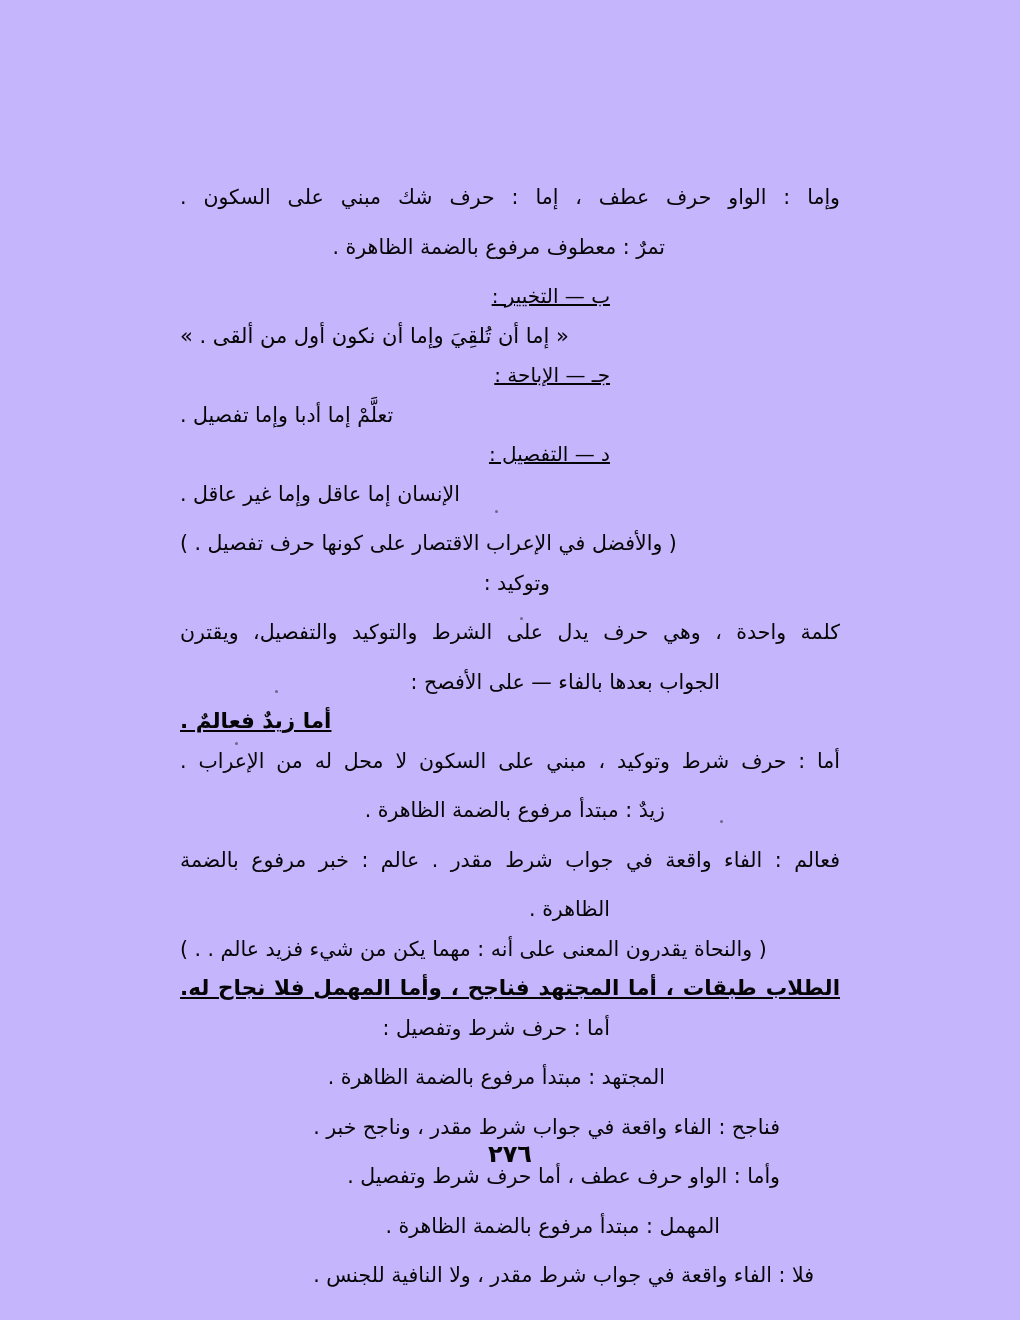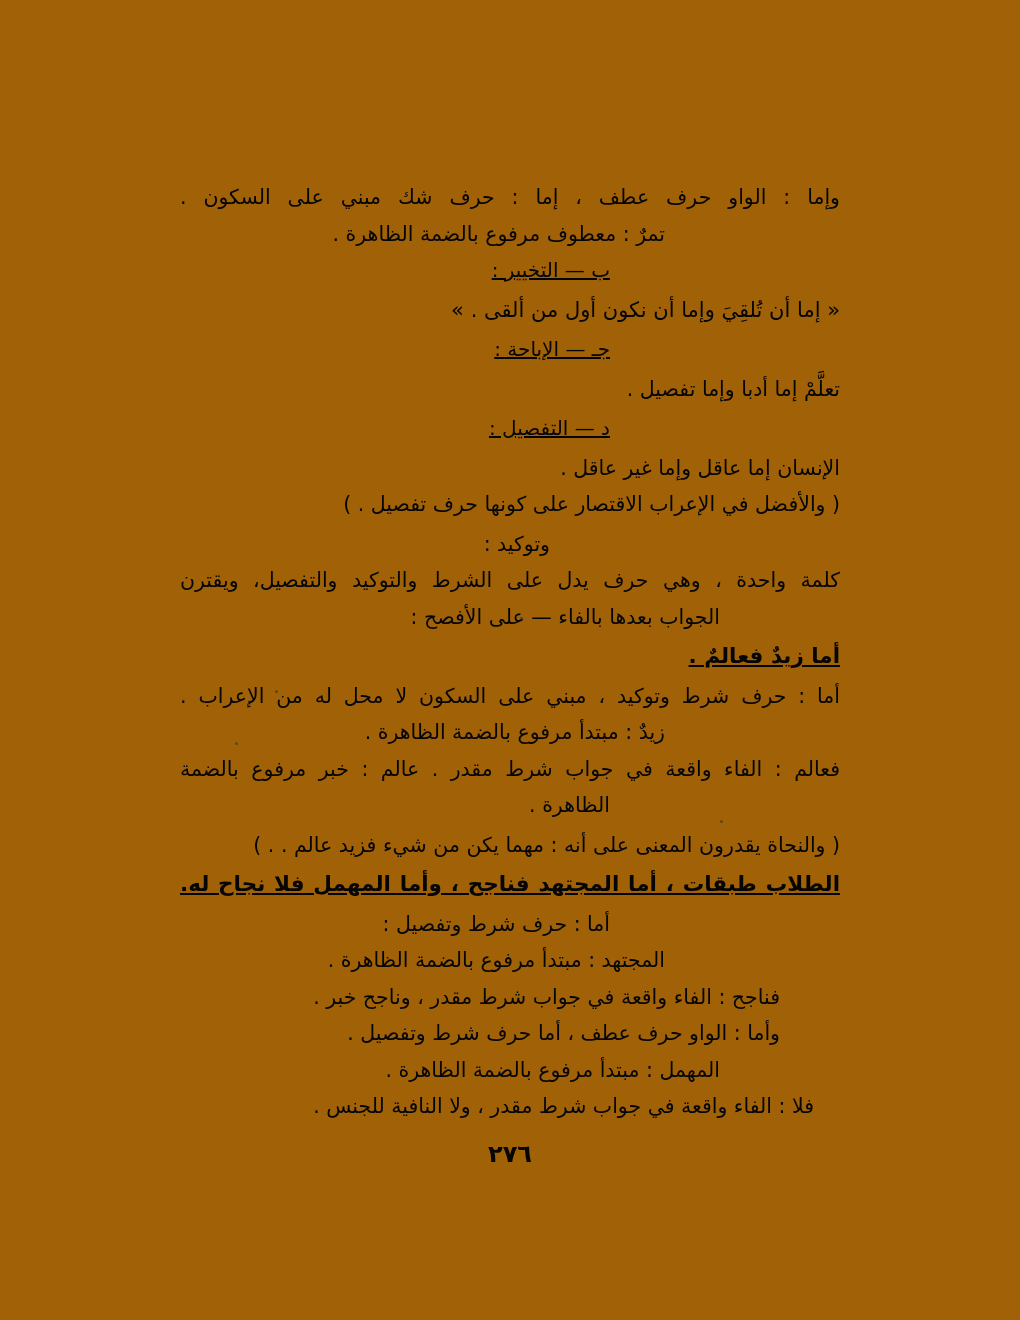--- a/index.html
+++ b/index.html
@@ -5,21 +5,21 @@
 <style>
   html, body {
     margin: 0;
     padding: 0;
     background: #ffffff;
   }
   .page {
     position: relative;
     width: 1020px;
     height: 1320px;
-    background: #a16207;
+    background: #c4b5fd;
     overflow: hidden;
     font-family: "DejaVu Sans", sans-serif;
     color: #000000;
     direction: rtl;
   }
   
   .scan-edge {
     position: absolute;
     inset: 0;
     pointer-events: none;
@@ -39,21 +39,21 @@
     white-space: nowrap;
     font-size: 20.5px;
     line-height: 34.5px;
     letter-spacing: 0px;
     color: #050505;
     font-weight: 500;
   }
   
   .full      { text-align: justify; text-align-last: justify; }
   .right     { text-align: right; }
-  .center    { text-align: right; }
+  .center    { text-align: left; }
 
   .indent-sm  { padding-right: 26px; }
   .indent-md  { padding-right: 60px; }
   .indent-lg  { padding-right: 120px; }
   .indent-xl  { padding-right: 175px; }
   .indent-2xl { padding-right: 230px; }
   .indent-3xl { padding-right: 290px; }
 
   .bold {
     font-weight: 700;
@@ -64,21 +64,21 @@
   .label-line {
     font-size: 20px;
     text-decoration: underline;
   }
   .quote-line {
     font-size: 21px;
   }
   .heading-spaced {
     letter-spacing: 2.5px;
   }
-  .gap-top-xs { margin-top: 2px; }
+  .gap-top-xs { margin-top: 15px; }
   .gap-top-sm { margin-top: 5px; }
 
   .page-number {
     position: absolute;
     top: 1140px;
     left: 0;
     right: 0;
     text-align: center;
     font-size: 24px;
     font-weight: 700;

